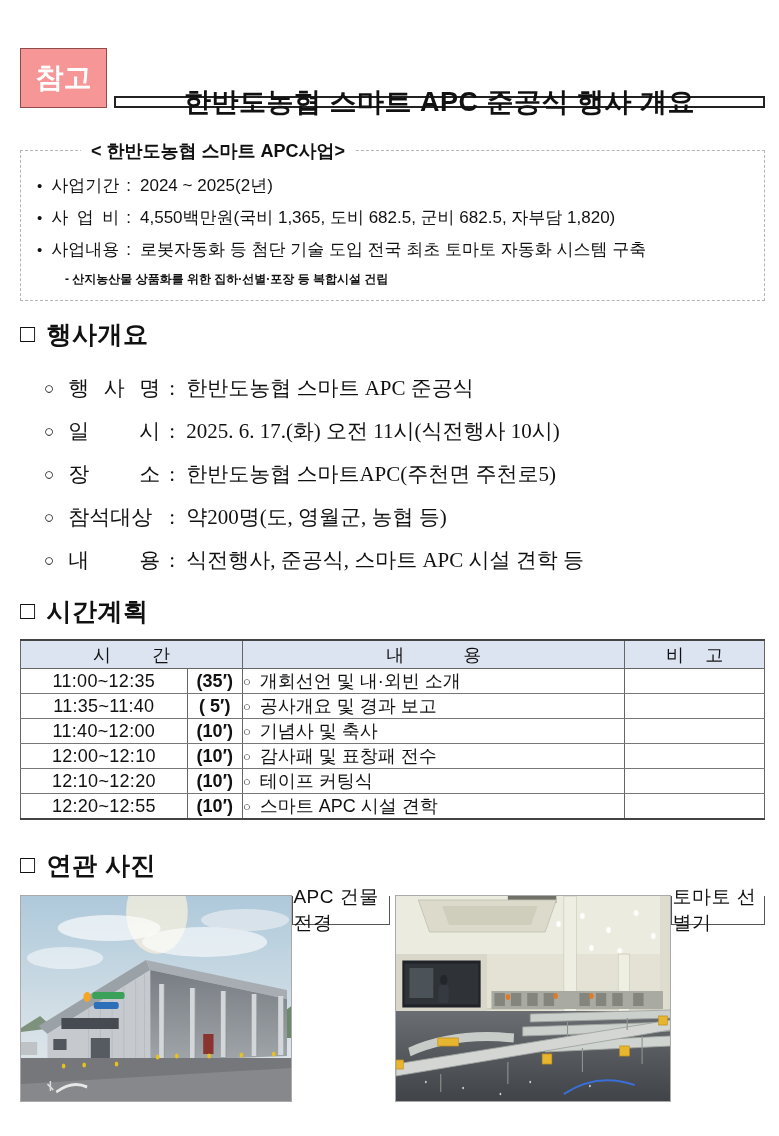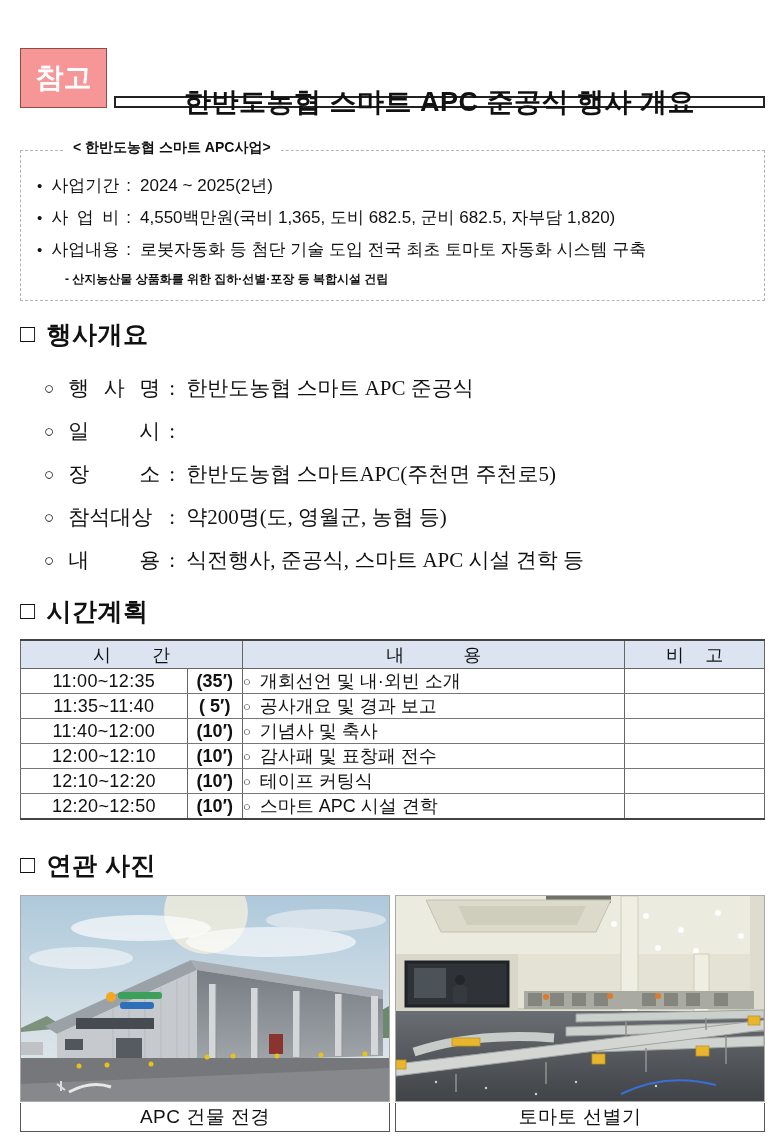--- a/index.html
+++ b/index.html
@@ -21,22 +21,22 @@
     flex:1;border:2px solid #222;display:flex;align-items:center;justify-content:center;
     font-size:27px;font-weight:800;letter-spacing:.5px;margin-top:48px;
   }
 
   
   .proj{
     position:relative;margin-top:42px;border:1px dashed #b5b5b5;
     padding:24px 12px 12px 16px;height:113px;
   }
   .proj-legend{
-    position:absolute;top:-12px;left:42px;background:#fff;
-    padding:0 10px;font-weight:700;font-size:14px;
+    position:absolute;top:-12px;left:60px;background:#fff;
+    padding:0 10px;font-weight:700;font-size:18px;
   }
   .proj-item{font-size:17px;font-weight:400;margin-bottom:9px;line-height:1.35;}
   .proj-bullet{margin-right:9px;font-size:15px;}
   .proj-label{display:inline-block;width:68px;text-align:justify;text-align-last:justify;}
   .proj-colon{margin:0 9px 0 7px;}
   .proj-sub{font-size:12px;font-weight:600;margin:0 0 0 28px;line-height:1.35;}
 
   
   .sec-h{display:flex;align-items:center;font-size:25px;font-weight:800;letter-spacing:.5px;}
   .sec-h .sq{font-weight:400;font-size:25px;margin-right:11px;position:relative;top:-1px;}
@@ -67,21 +67,21 @@
   .th-time{word-spacing:2em;} .th-cont{word-spacing:3em;} .th-note{word-spacing:.9em;}
   td.c-time{text-align:center;letter-spacing:.3px;}
   td.c-dur{text-align:center;white-space:pre;font-weight:bold;}
   td.c-cont{text-align:left;padding-left:9px;border-radius:9px;}
   td.c-cont .rm{font-size:13px;margin-right:9px;position:relative;top:-1px;}
   table.sched td{border-bottom:1px solid #777;}
   table.sched tr:last-child td{border-bottom:2px solid #444;}
 
   
   .photos{display:grid;grid-template-columns:1fr 1fr;column-gap:5px;margin-top:13px;}
-  .fig{display:flex;flex-direction:column;}
+  .fig{display:flex;}
   .ph{border:1px solid #aaa;height:205px;overflow:hidden;background:#ddd;}
   .ph svg{display:block;width:100%;height:100%;}
   .cap{
     border:1px solid #555;border-top:none;height:28px;margin-top:1px;
     display:flex;align-items:center;justify-content:center;font-size:19px;letter-spacing:.5px;
   }
 </style>
 </head>
 <body>
 
@@ -115,20 +115,21 @@
     <div class="ov-item">
       <span class="ov-marker">○</span>
       <span class="ov-label">행 사 명</span>
       <span class="ov-colon">:</span>
       <span>한반도농협 스마트 APC 준공식</span>
     </div>
     <div class="ov-item">
       <span class="ov-marker">○</span>
       <span class="ov-label">일 시</span>
       <span class="ov-colon">:</span>
+      <span>2025. 6. 17.(화) 오전 11시(식전행사 10시)</span>
     </div>
     <div class="ov-item">
       <span class="ov-marker">○</span>
       <span class="ov-label">장 소</span>
       <span class="ov-colon">:</span>
       <span>한반도농협 스마트APC(주천면 주천로5)</span>
     </div>
     <div class="ov-item">
       <span class="ov-marker">○</span>
       <span class="ov-label">참석대상</span>
@@ -187,21 +188,21 @@
         <td class="c-cont"><span class="rm">○</span><span>감사패 및 표창패 전수</span></td>
         <td class="c-note"></td>
       </tr>
       <tr>
         <td class="c-time">12:10~12:20</td>
         <td class="c-dur">(10′)</td>
         <td class="c-cont"><span class="rm">○</span><span>테이프 커팅식</span></td>
         <td class="c-note"></td>
       </tr>
       <tr>
-        <td class="c-time">12:20~12:50</td>
+        <td class="c-time">12:20~12:55</td>
         <td class="c-dur">(10′)</td>
         <td class="c-cont"><span class="rm">○</span><span>스마트 APC 시설 견학</span></td>
         <td class="c-note"></td>
       </tr>
     </tbody>
   </table>
 
   <div class="sec-h h-photos">
     <span class="sq">□</span>
     <span>연관 사진</span>

